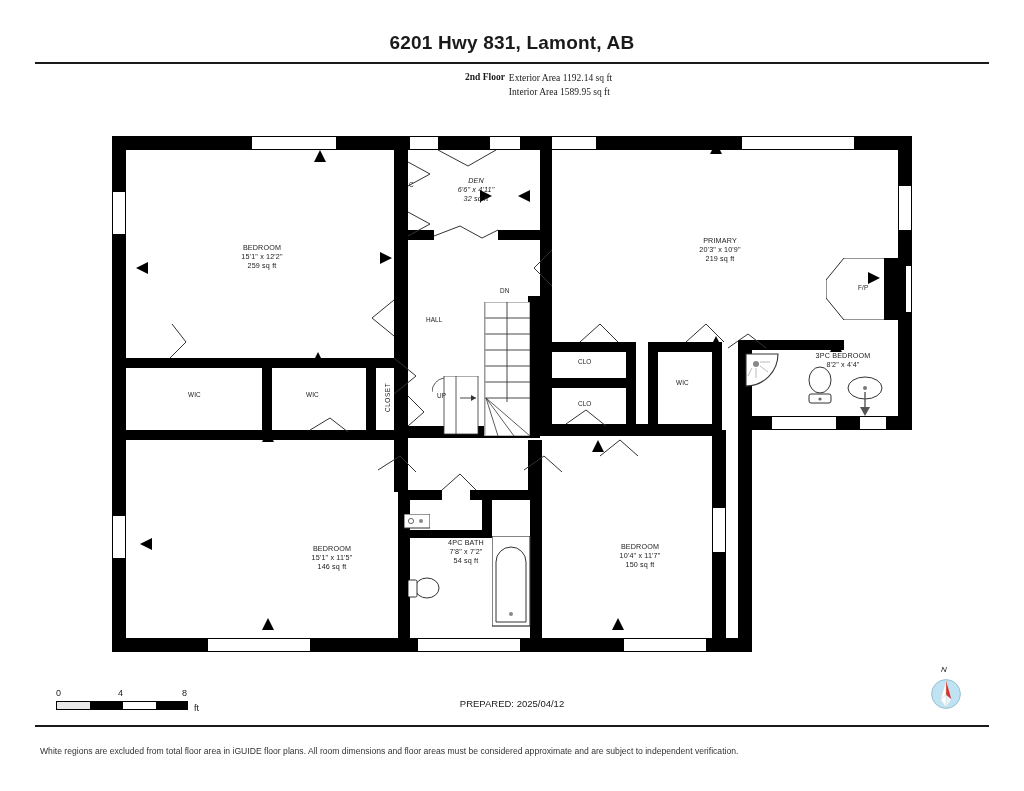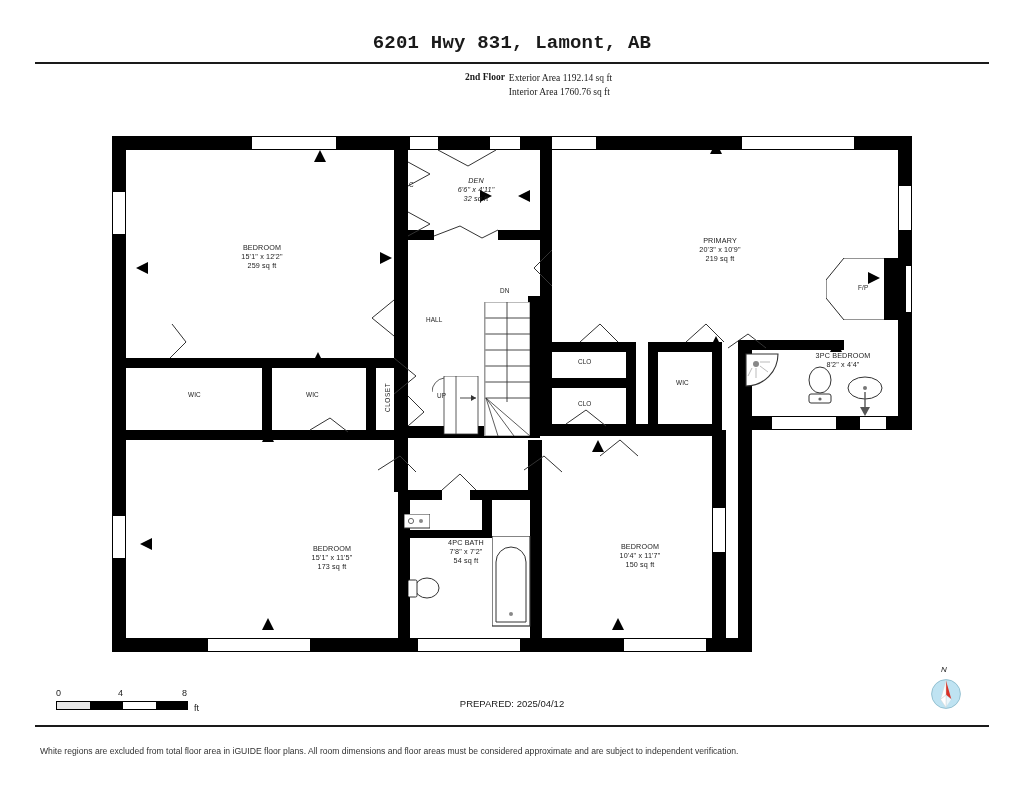--- a/index.html
+++ b/index.html
@@ -1,21 +1,21 @@
 <!DOCTYPE html>
 <html><head>
 <meta charset="utf-8">
 <style>
   html,body{margin:0;padding:0;background:#ffffff;}
   body{width:1024px;height:791px;position:relative;overflow:hidden;
        font-family:"Liberation Sans","DejaVu Sans",sans-serif;color:#1a1a1a;}
 
   
   #title{position:absolute;left:0;top:32px;width:1024px;text-align:center;
-         font-size:19px;font-weight:bold;letter-spacing:.2px;font-family:Liberation Mono, monospace;}
+         font-size:19px;font-weight:bold;letter-spacing:.2px;}
   #title-rule{position:absolute;left:35px;top:62px;width:954px;height:2px;background:#1a1a1a;}
   #floor-info{position:absolute;left:465px;top:71px;display:flex;gap:4px;font-family:Liberation Serif, serif;}
   #floor-label{font-size:9.5px;font-weight:bold;padding-top:1px;}
   #area-lines{font-size:9.5px;line-height:14px;}
 
   
   #plan{position:absolute;left:0;top:0;width:1024px;height:791px;}
 
   .w{position:absolute;background:#000;}           
   .room{position:absolute;text-align:center;font-size:7.2px;line-height:9px;
@@ -39,21 +39,21 @@
 </style>
 </head>
 <body>
 
 <div id="title">6201 Hwy 831, Lamont, AB</div>
 <div id="title-rule"></div>
 <div id="floor-info">
   <div id="floor-label">2nd Floor</div>
   <div id="area-lines">
     <div>Exterior Area 1192.14 sq ft</div>
-    <div>Interior Area 1760.76 sq ft</div>
+    <div>Interior Area 1589.95 sq ft</div>
   </div>
 </div>
 
 <div id="plan">
 
   <div class="w" style="left:112px;top:136px;width:140px;height:14px;"></div>
   <div class="win" style="left:252px;top:136px;width:84px;height:14px;"></div>
   <div class="w" style="left:336px;top:136px;width:52px;height:14px;"></div>
   <div class="w" style="left:388px;top:136px;width:22px;height:14px;"></div>
   <div class="win" style="left:410px;top:136px;width:28px;height:14px;"></div>
@@ -285,21 +285,21 @@
   </div>
 
   <div class="room" style="left:788px;top:351px;width:110px;">
     <div class="nm">3PC BEDROOM</div>
     <div>8'2" x 4'4"</div>
   </div>
 
   <div class="room" style="left:272px;top:544px;width:120px;">
     <div class="nm">BEDROOM</div>
     <div>15'1" x 11'5"</div>
-    <div>173 sq ft</div>
+    <div>146 sq ft</div>
   </div>
 
   <div class="room" style="left:428px;top:538px;width:76px;">
     <div class="nm">4PC BATH</div>
     <div>7'8" x 7'2"</div>
     <div>54 sq ft</div>
   </div>
 
   <div class="room" style="left:580px;top:542px;width:120px;">
     <div class="nm">BEDROOM</div>

